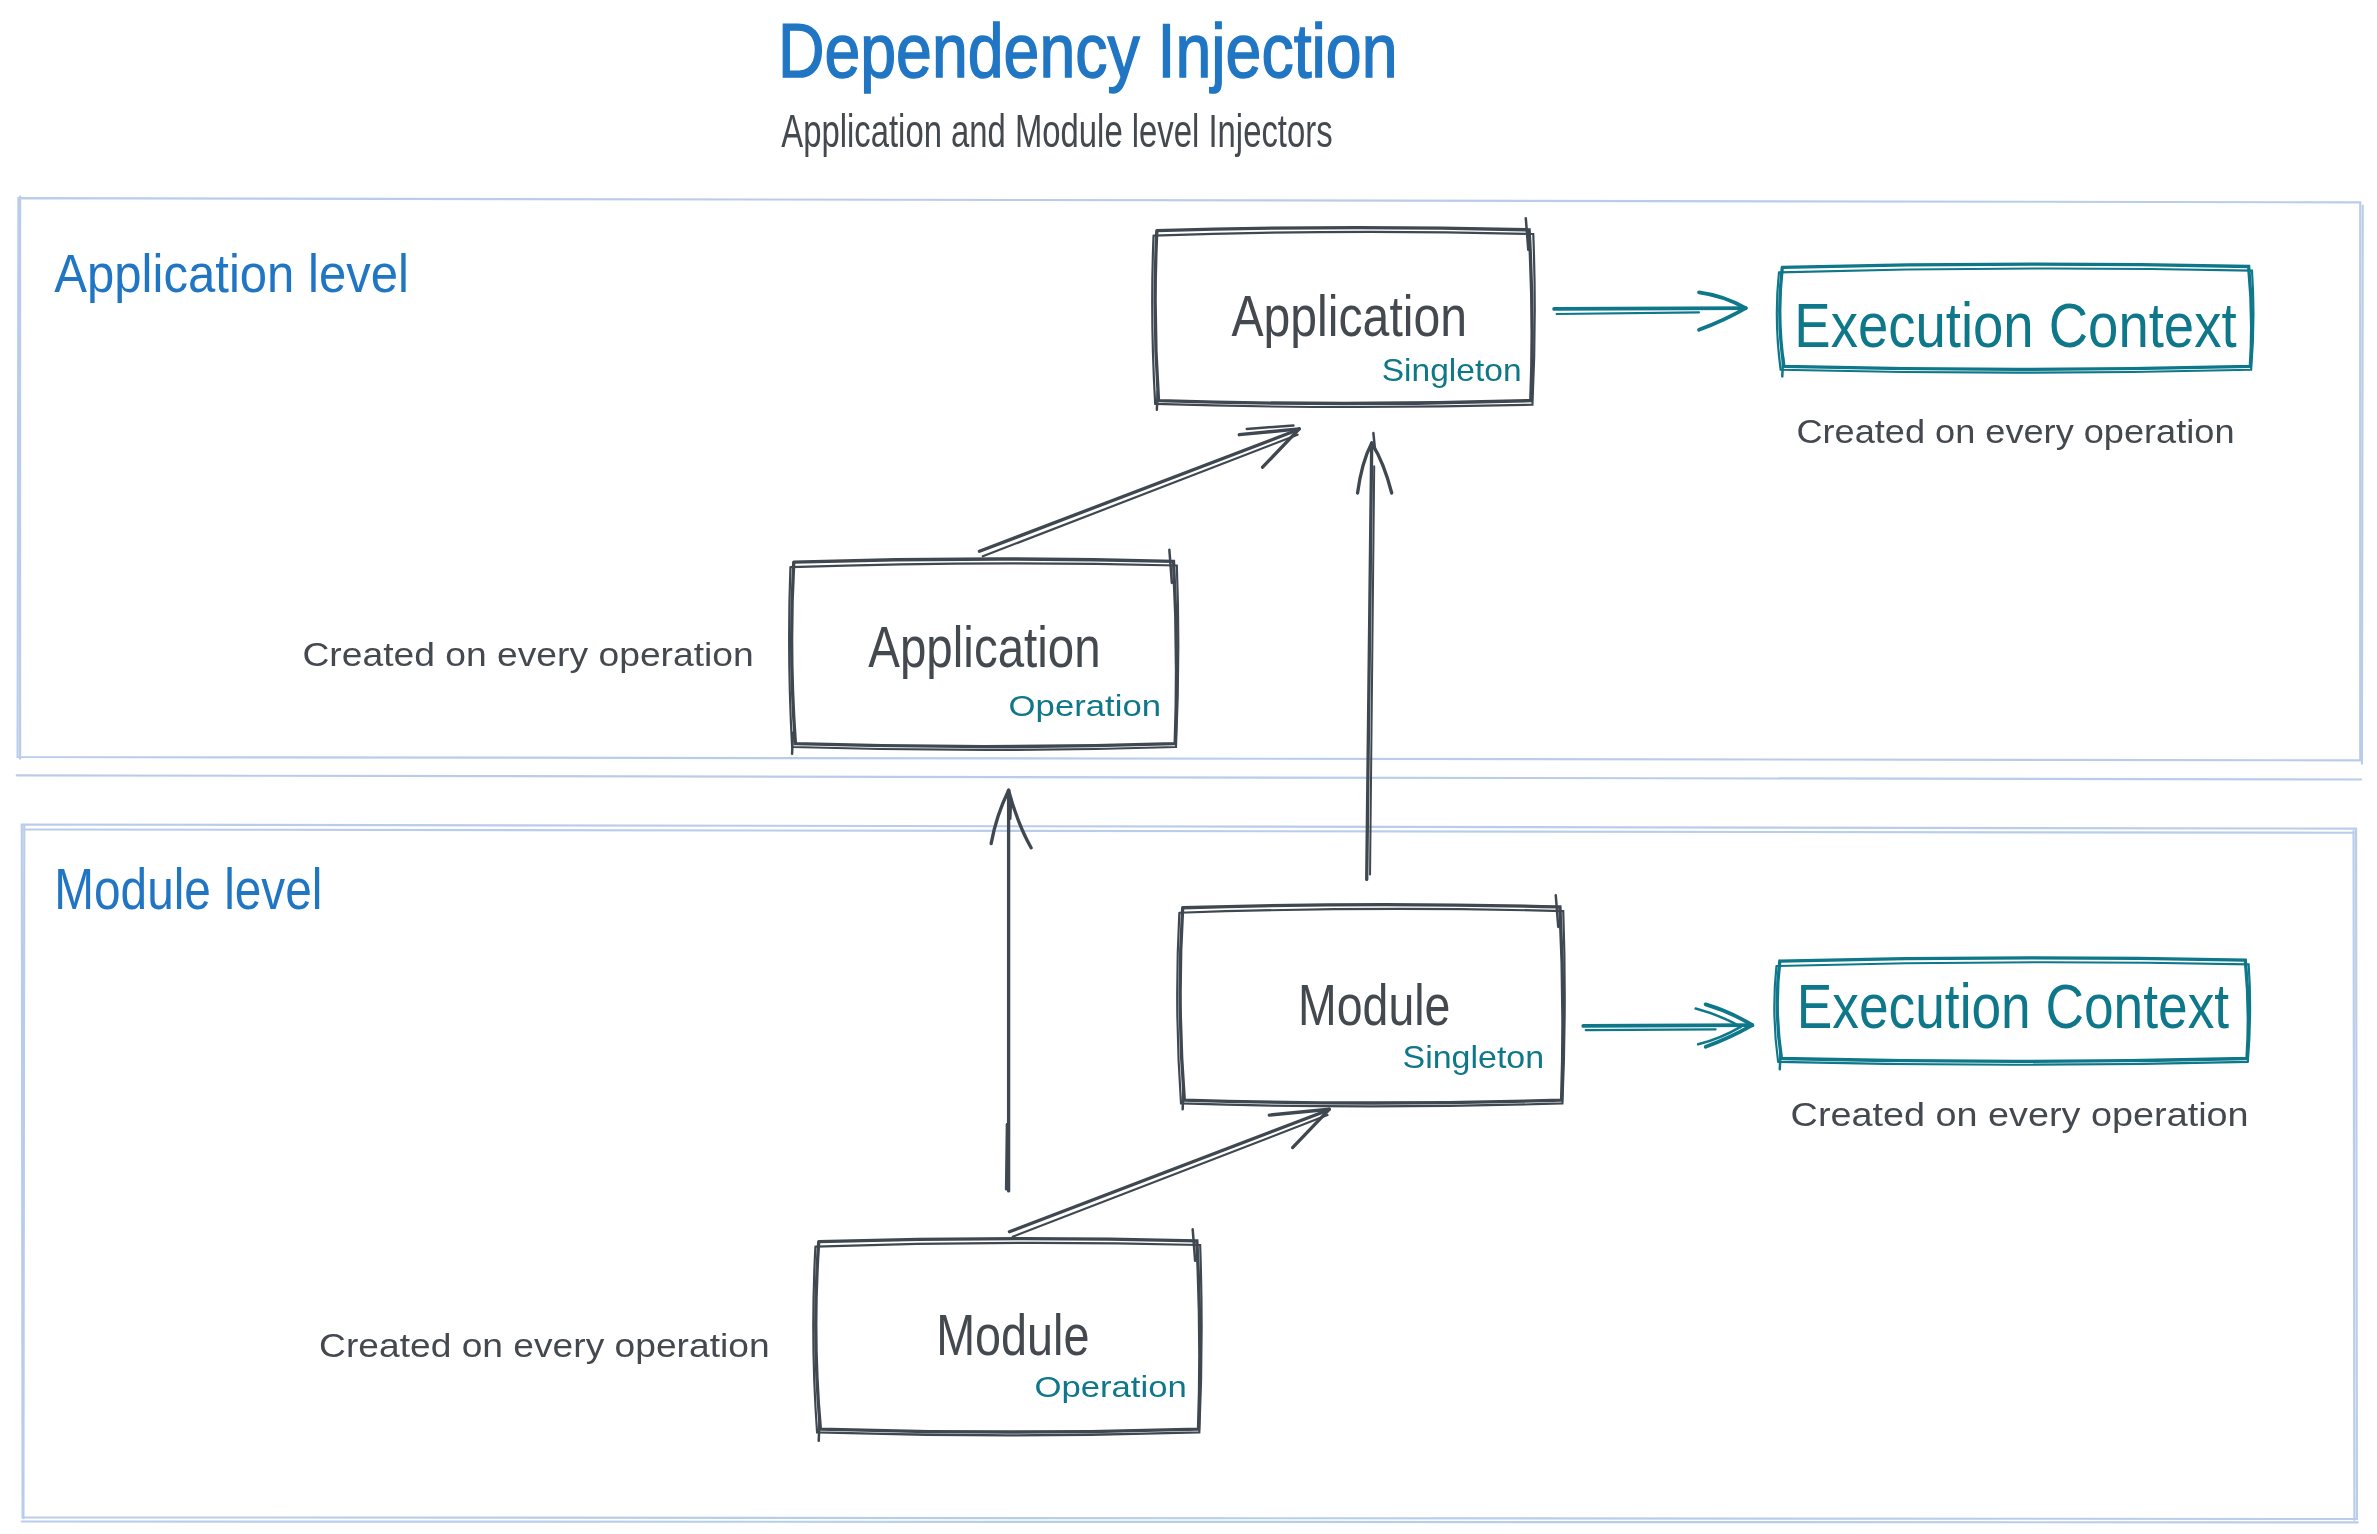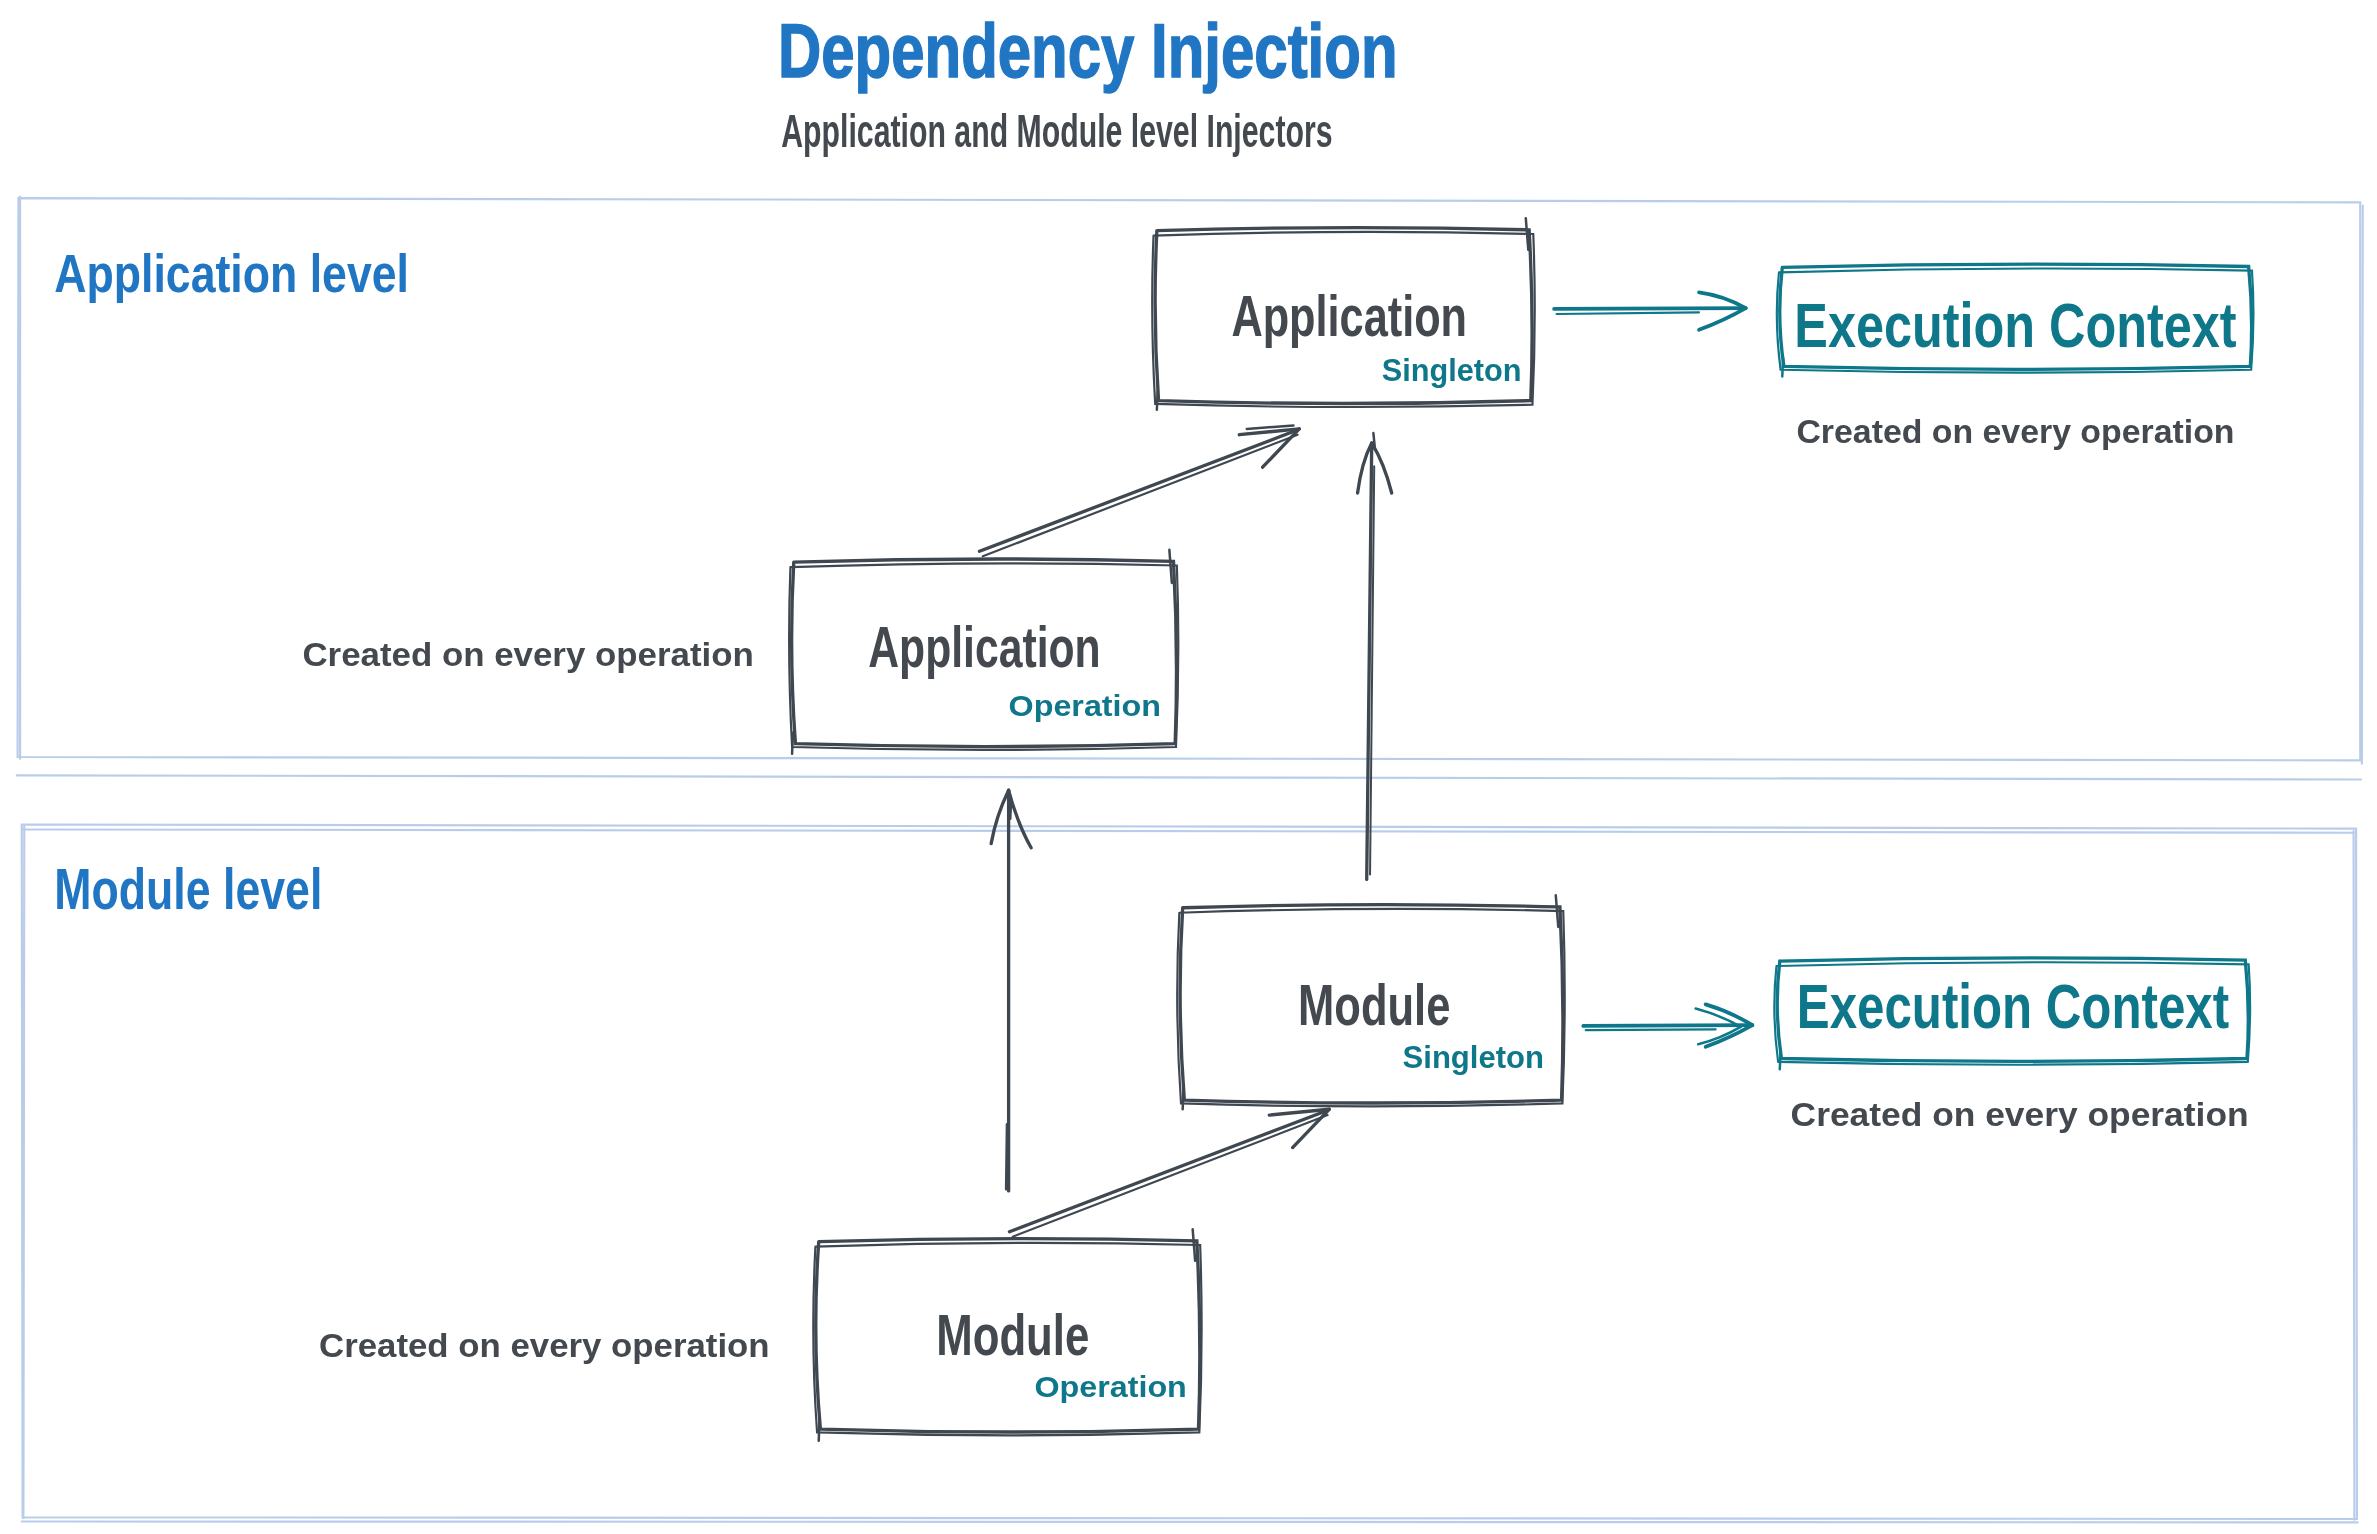--- a/index.html
+++ b/index.html
@@ -1,16 +1,16 @@
 <!DOCTYPE html>
 <html style="font-size:13.3px"><head>
 <meta charset="utf-8">
 <style>
 html,body{margin:0;padding:0;background:#ffffff;}
-#stage{position:relative;width:2377px;height:1534px;background:#ffffff;overflow:hidden;font-weight:bold;}
+#stage{position:relative;width:2377px;height:1534px;background:#ffffff;overflow:hidden;}
 text{font-family:"Liberation Sans",sans-serif;}
 </style>
 </head>
 <body>
 <div id="stage">
 <svg width="2377" height="1534" viewBox="0 0 2854 1842">
 
 <g stroke="#b9cdea" stroke-width="2.6" fill="none" stroke-linecap="round">
   <path d="M22 238 L2834 243 L2834 913 L21 909 Z"></path>
   <path d="M2837 247 L2836 917"></path>

